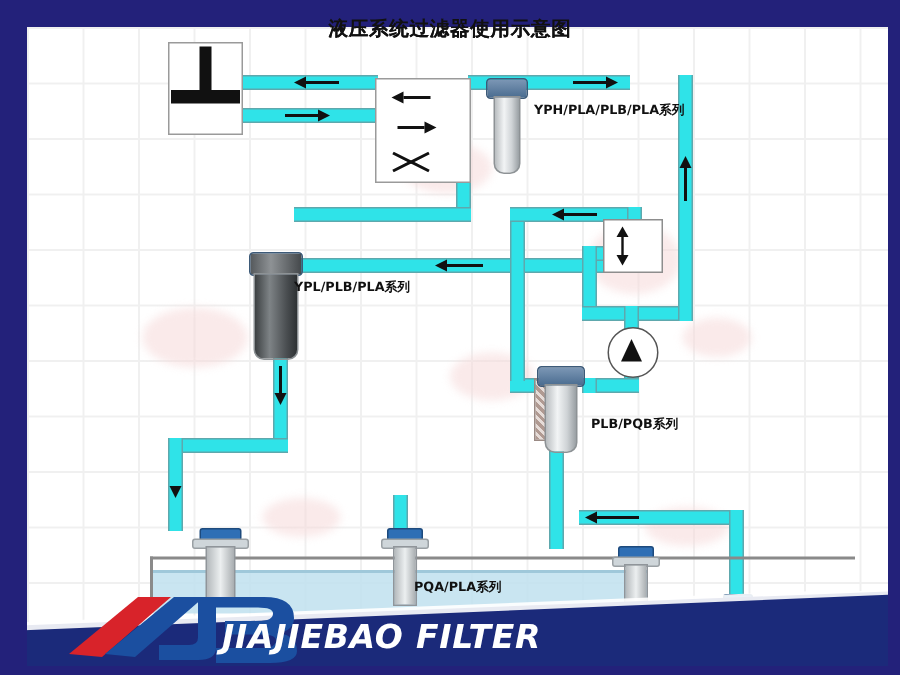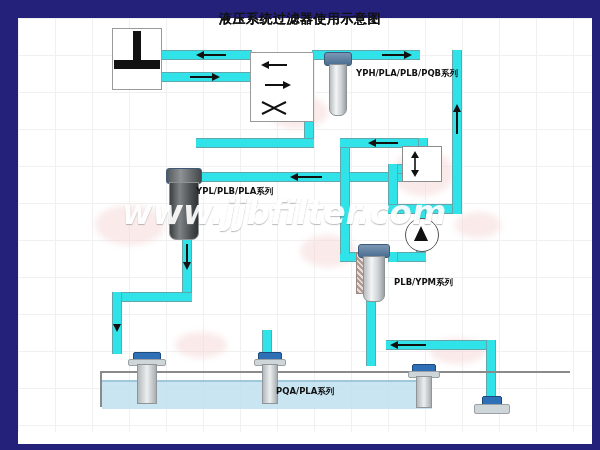--- a/index.html
+++ b/index.html
@@ -233,33 +233,33 @@
   </div>
 
   <div id="pump">
     <div class="tri"></div>
   </div>
 
   <div class="filt" id="f1" style="left:324px;top:52px;width:26px;height:62px;">
     <div class="head" style="left:0;top:0;width:26px;height:12px;"></div>
     <div class="body" style="left:5px;top:12px;width:16px;height:50px;"></div>
   </div>
-  <div class="lab" style="left:356px;top:68px;">YPH/PLA/PLB/PQB系列</div>
+  <div class="lab" style="left:356px;top:68px;">YPH/PLA/PLB/PLA系列</div>
 
   <div class="filt" id="f2" style="left:166px;top:168px;width:34px;height:70px;">
     <div class="head" style="left:0;top:0;width:34px;height:14px;"></div>
     <div class="body" style="left:3px;top:14px;width:28px;height:56px;"></div>
   </div>
   <div class="lab" style="left:196px;top:186px;text-align:right;">YPL/PLB/PLA系列</div>
 
   <div class="filt" id="f3" style="left:358px;top:244px;width:30px;height:56px;">
     <div class="head" style="left:0;top:0;width:30px;height:12px;"></div>
     <div class="body" style="left:5px;top:12px;width:20px;height:44px;"></div>
   </div>
-  <div class="lab" style="left:394px;top:277px;">PLB/YPM系列</div>
+  <div class="lab" style="left:394px;top:277px;">PLB/PQB系列</div>
 
   <div id="tankline"></div>
   <div id="tankwall"></div>
   <div id="fluid"></div>
   <div id="fluidsurf"></div>
 
   <div class="strain" style="left:128px;top:352px;width:36px;height:52px;">
     <div class="cap" style="left:5px;top:0;width:26px;height:7px;"></div>
     <div class="flange" style="left:0;top:7px;width:36px;height:5px;"></div>
     <div class="tube" style="left:9px;top:12px;width:18px;height:38px;"></div>
@@ -277,21 +277,33 @@
     <div class="flange" style="left:0;top:7px;width:30px;height:5px;"></div>
     <div class="tube" style="left:8px;top:12px;width:14px;height:30px;"></div>
   </div>
 
   <div class="strain" style="left:474px;top:396px;width:34px;height:20px;">
     <div class="cap" style="left:8px;top:0;width:18px;height:8px;"></div>
     <div class="flange" style="left:0;top:8px;width:34px;height:8px;"></div>
   </div>
 
   <div id="title">液压系统过滤器使用示意图</div>
-  <div id="wm">www.jjbfilter.com</div>
-
+
+  <div id="footer">
+    <div id="footswoosh"></div>
+    <div id="footswoosh2"></div>
+
+    <svg id="footlogo" viewBox="0 0 190 54">
+      <path d="M6,44 L52,6 L74,6 L28,46 Z" fill="#d8232a"></path>
+      <path d="M30,44 L76,6 L96,6 L50,46 Z" fill="#1b4fa0"></path>
+      <path d="M72,6 L104,6 L104,40 Q104,48 92,48 L66,48 L66,38 L86,38 Q92,38 92,33 L92,6 Z" fill="#1b4fa0"></path>
+      <path d="M104,6 L136,6 Q156,6 156,20 Q156,28 146,30 Q158,32 158,42 Q158,50 140,50 L104,50 L104,40 L134,40 Q144,40 144,35 Q144,31 134,31 L110,31 L110,22 L132,22 Q142,22 142,17 Q142,13 132,13 L104,13 Z" fill="#1b4fa0"></path>
+    </svg>
+
+    <div id="foottext">JIAJIEBAO FILTER</div>
+  </div>
 
   <div class="frame-top"></div>
   <div class="frame-left"></div>
   <div class="frame-right"></div>
   <div class="frame-bottom"></div>
   <div id="title" style="z-index:5;">液压系统过滤器使用示意图</div>
 </div>
 
 </body></html>

